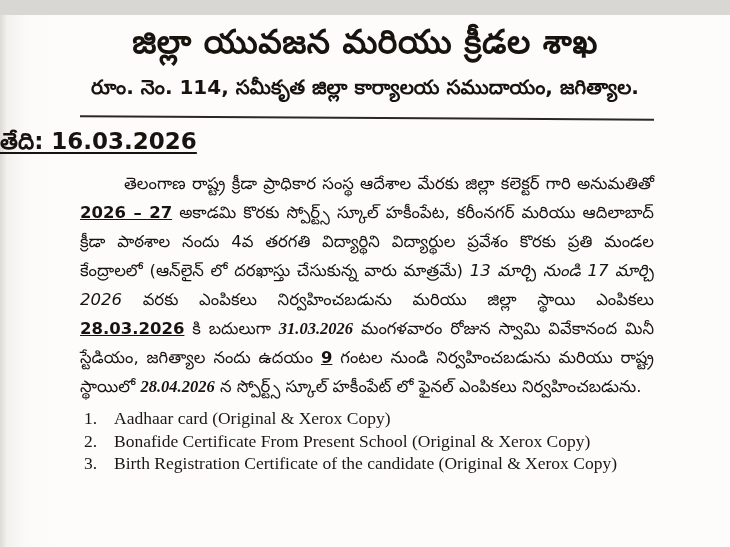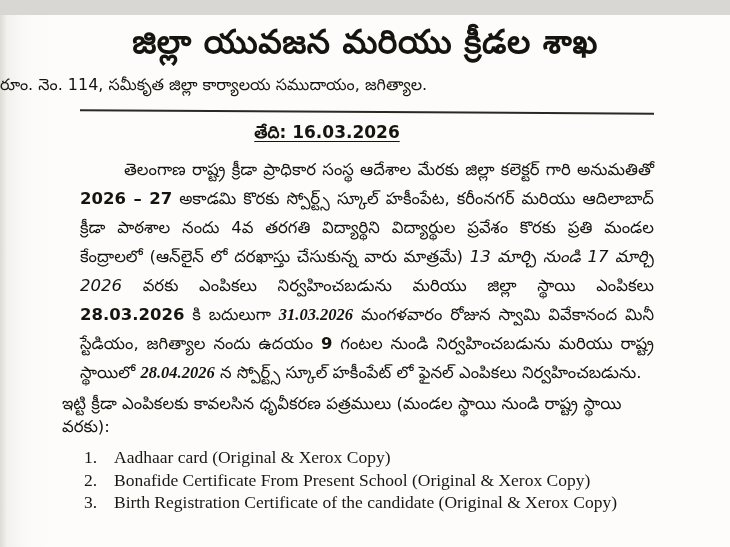--- a/index.html
+++ b/index.html
@@ -20,54 +20,55 @@
     padding-top:6px;
     text-align:center;
     font-size:33px;
     font-weight:700;
     letter-spacing:.5px;
     line-height:1.25;
   }
 
   .address {
     margin-top:13px;
-    font-size:16px;
-    font-weight:400;
+    text-align:center;
+    font-size:20px;
+    font-weight:700;
   }
 
   .divider {
     margin:13px 76px 0 80px;
     border:0;
     border-top:2.5px solid #2b2823;
     transform:rotate(.35deg);
   }
 
   .press {
     margin-top:7px;
     text-align:center;
     font-size:15px;
   }
   .press span { text-decoration:underline; text-underline-offset:3px; }
 
   .date {
     margin:9px 76px 0 0;
-    text-align:center;
-    font-size:17px;
+    text-align:left;
+    font-size:23px;
     font-weight:700;
   }
   .date span { text-decoration:underline; text-underline-offset:3px; }
 
   .notice {
     margin:9px 76px 0 80px;
     font-size:16.5px;
     line-height:29px;
     text-align:justify;
     text-indent:44px;
   }
-  .b  { font-weight:700; }
+  .b  { font-weight:700;text-decoration:underline; }
   .i  { font-style:italic; }
   .bi { font-weight:700; font-style:italic;font-family:Liberation Serif, serif; }
 
   .intro {
     margin:7px 76px 0 62px;
     font-size:16.5px;
   }
 
   .doc-list {
     margin:6px 60px 0 84px;
@@ -91,21 +92,20 @@
 
   <hr class="divider">
 
 
   <div class="date">
     <span>తేది: 16.03.2026</span>
   </div>
 
   <p class="notice"><span>తెలంగాణ రాష్ట్ర క్రీడా ప్రాధికార సంస్థ ఆదేశాల మేరకు జిల్లా కలెక్టర్ గారి అనుమతితో </span><span class="b">2026 – 27</span><span> అకాడమి కొరకు స్పోర్ట్స్ స్కూల్ హకీంపేట, కరీంనగర్ మరియు ఆదిలాబాద్ క్రీడా పాఠశాల నందు 4వ తరగతి విద్యార్థిని విద్యార్థుల ప్రవేశం కొరకు ప్రతి మండల కేంద్రాలలో (ఆన్‌లైన్ లో దరఖాస్తు చేసుకున్న వారు మాత్రమే) </span><span class="i">13 మార్చి నుండి 17 మార్చి 2026</span><span> వరకు ఎంపికలు నిర్వహించబడును మరియు జిల్లా స్థాయి ఎంపికలు </span><span class="b">28.03.2026</span><span> కి బదులుగా </span><span class="bi">31.03.2026</span><span> మంగళవారం రోజున స్వామి వివేకానంద మినీ స్టేడియం, జగిత్యాల నందు ఉదయం </span><span class="b">9</span><span> గంటల నుండి నిర్వహించబడును మరియు రాష్ట్ర స్థాయిలో </span><span class="bi">28.04.2026</span><span> న స్పోర్ట్స్ స్కూల్ హకీంపేట్ లో ఫైనల్ ఎంపికలు నిర్వహించబడును.</span></p>
 
-  <p class="intro">ఇట్టి క్రీడా ఎంపికలకు కావలసిన ధృవీకరణ పత్రములు (మండల స్థాయి నుండి రాష్ట్ర స్థాయి వరకు):</p>
 
   <div class="doc-list">
 
     <div class="doc-row">
       <span class="doc-num">1.</span>
       <span class="doc-text">Aadhaar card (Original &amp; Xerox Copy)</span>
     </div>
 
     <div class="doc-row">
       <span class="doc-num">2.</span>

